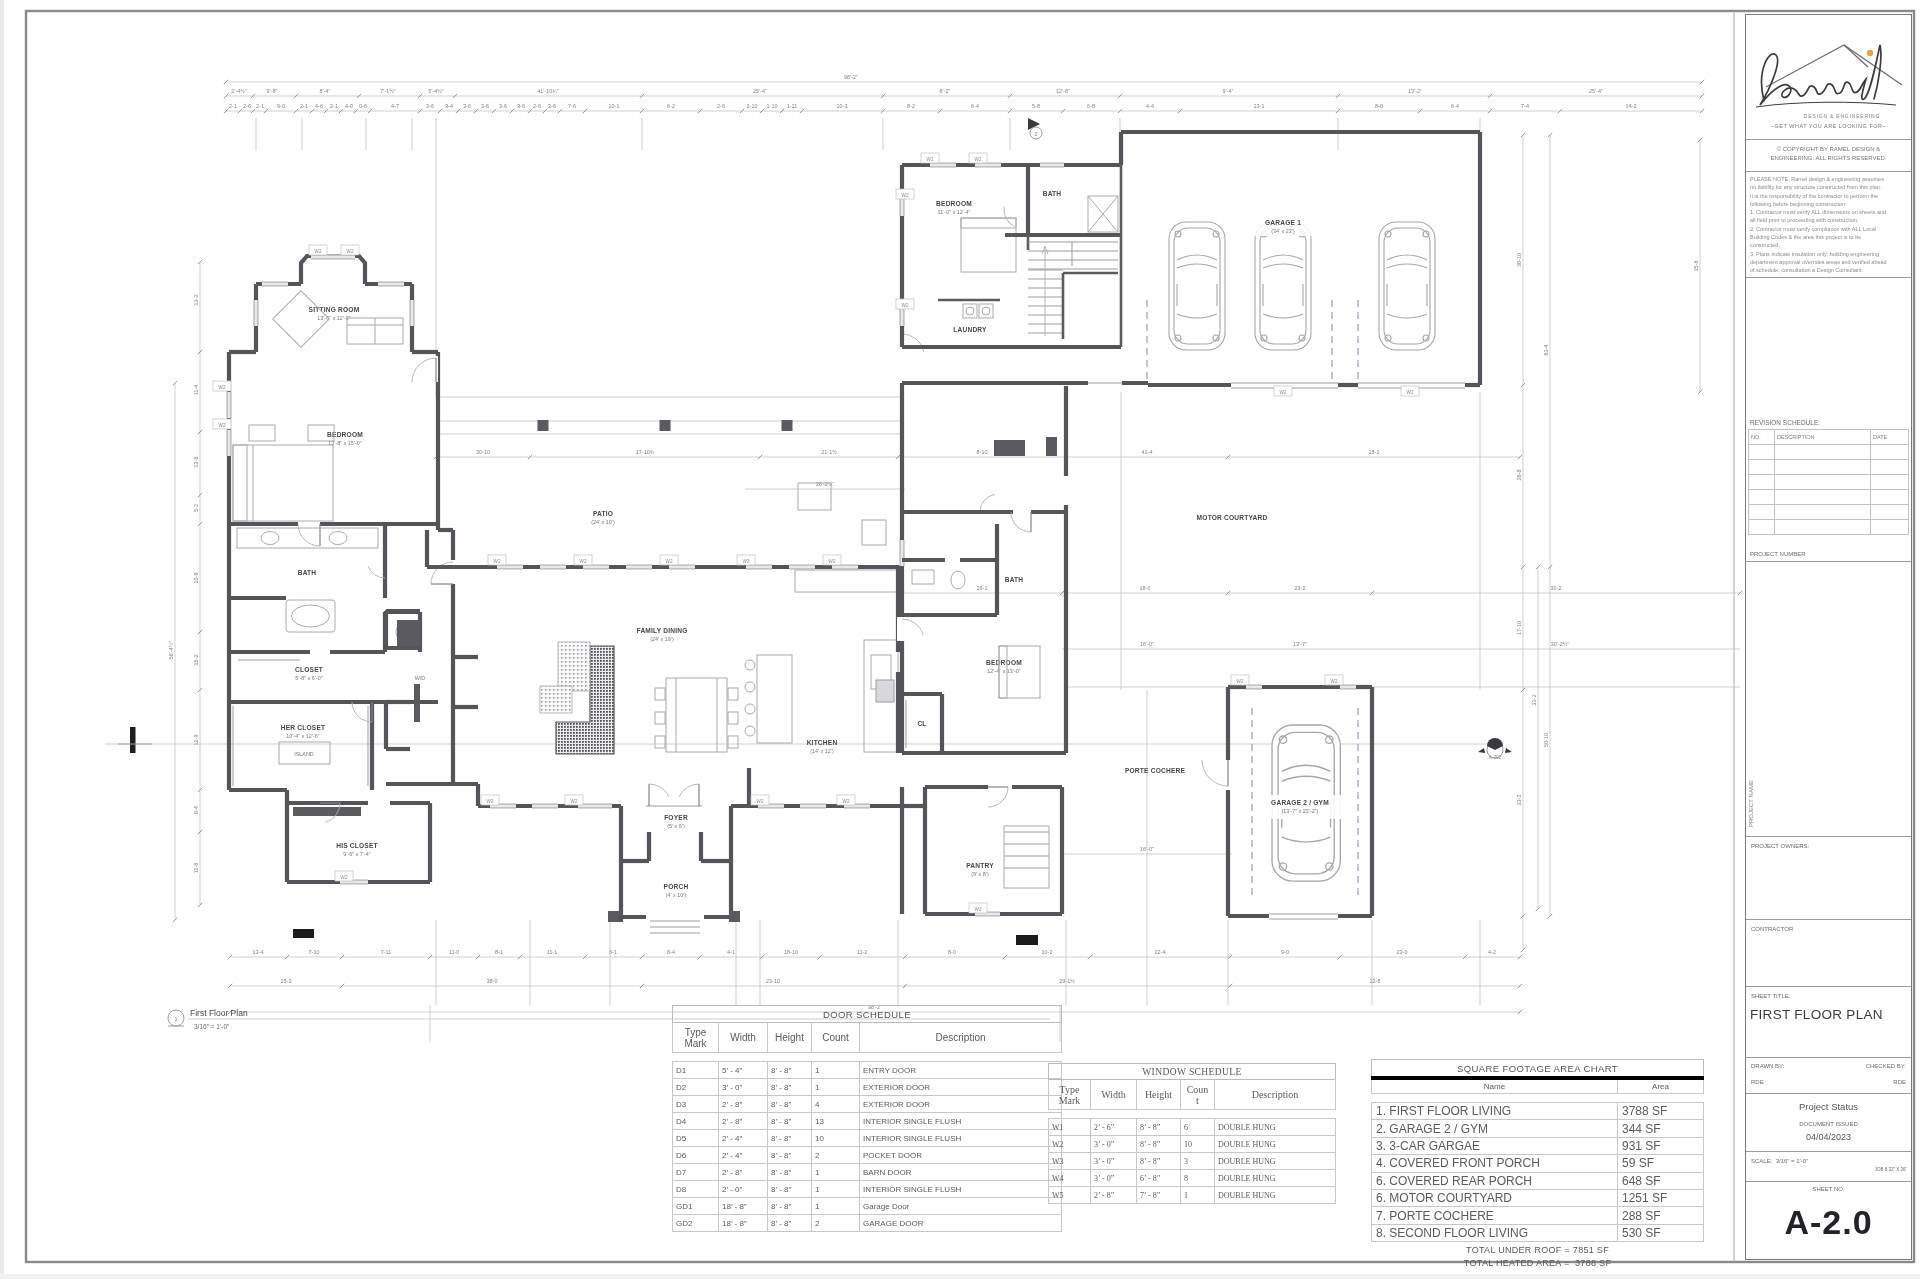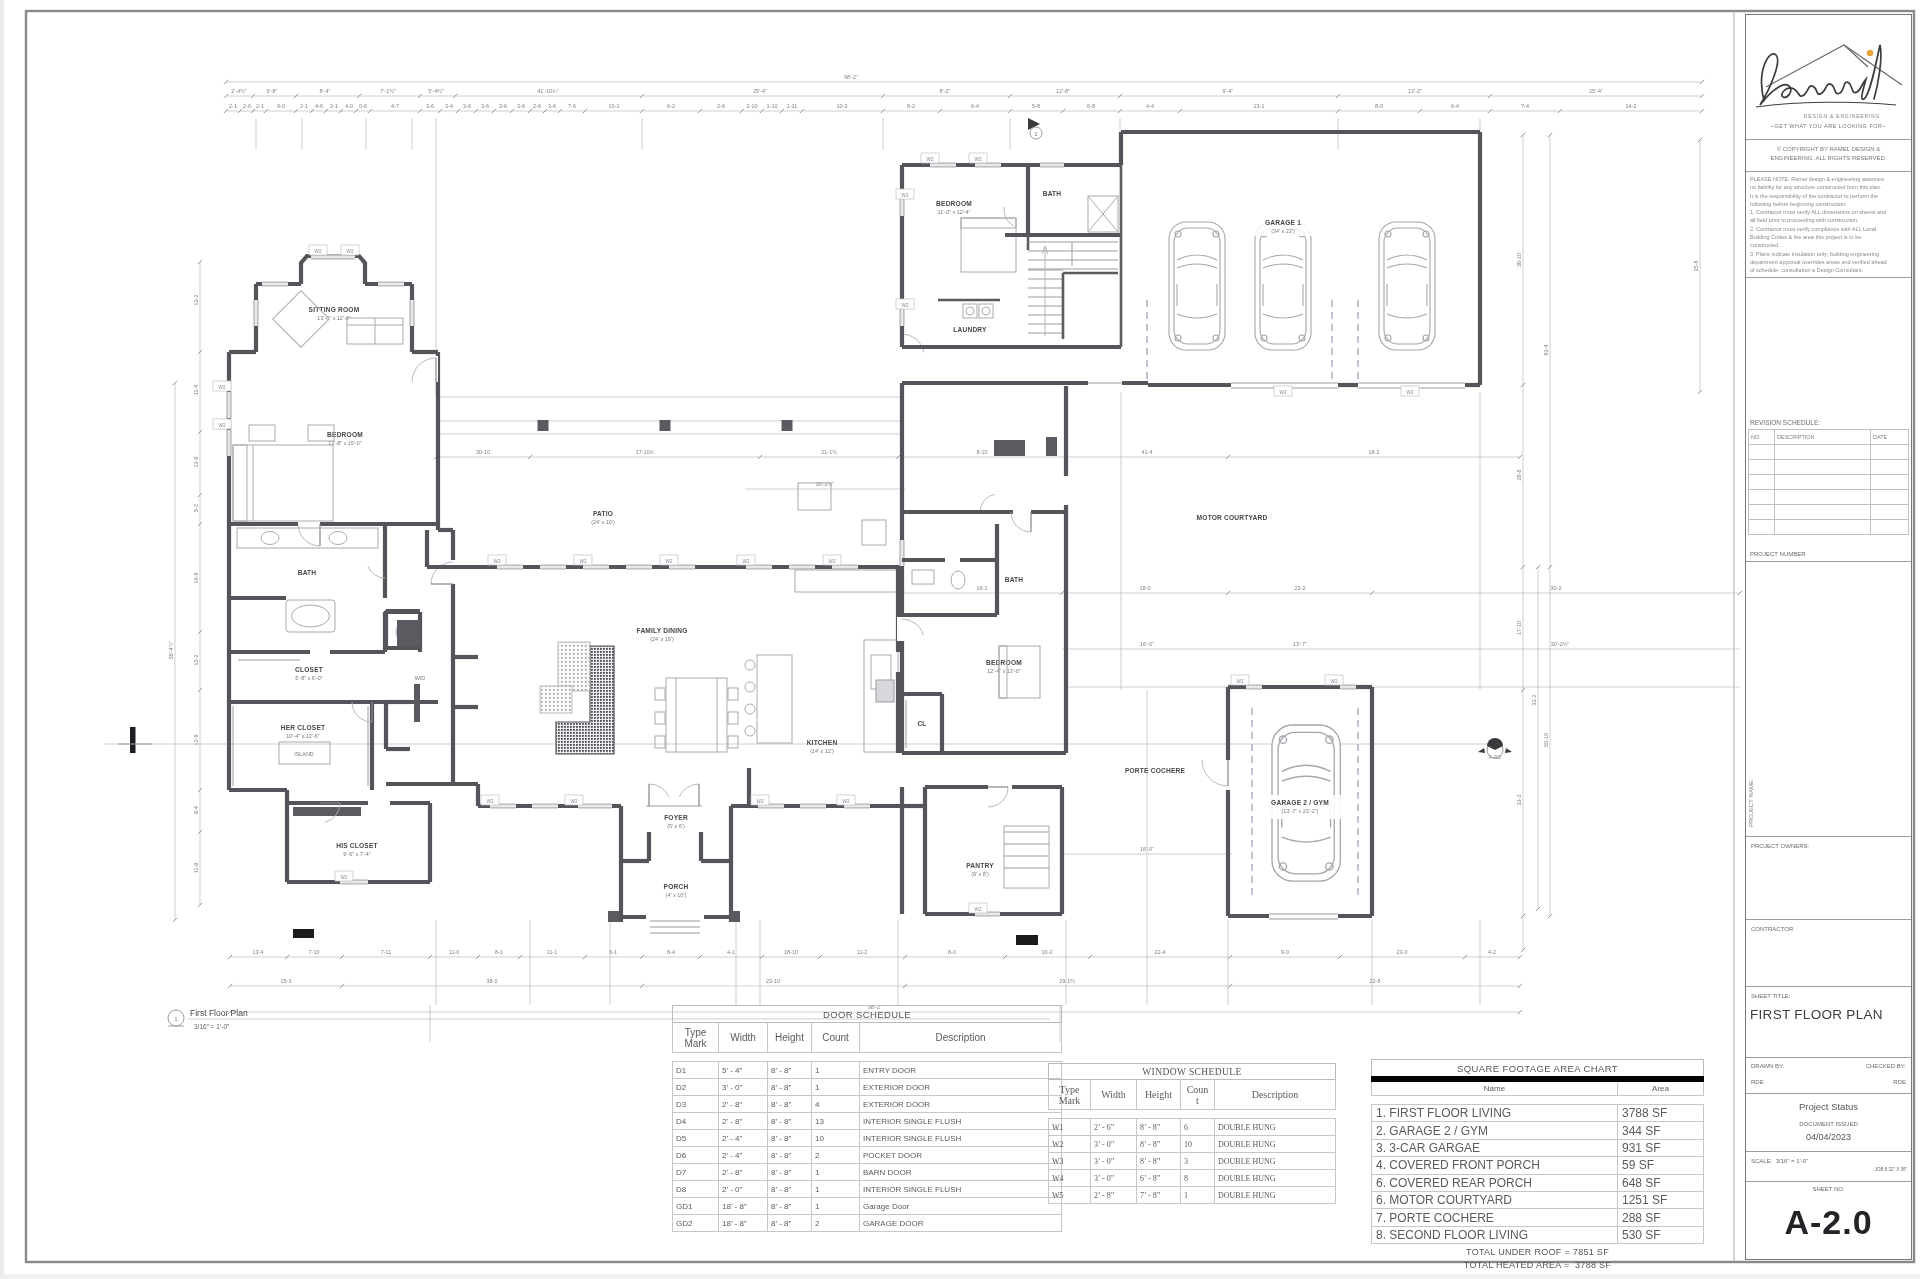--- a/index.html
+++ b/index.html
@@ -37,21 +37,21 @@
 .ptitle { font-size:8.5px; fill:#46464c; }
 .tag { font-size:4.6px; fill:#85858b; }
 .tagr { fill:#fff; stroke:#c0c0c5; stroke-width:0.7; }
 text { font-family:"Liberation Sans", sans-serif; }
 
 .tbl { position:absolute; font-family:"Liberation Sans", sans-serif; }
 .tbl .ttl { border:1px solid #b9b9be; border-bottom:none; text-align:center; font-size:9.5px; color:#55555b; padding:3px 0 2px; letter-spacing:0.4px; }
 .tbl table { border-collapse:collapse; width:100%; table-layout:fixed; }
 .tbl th, .tbl td { border:1px solid #c6c6cb; font-weight:normal; color:#5a5a60; }
 .tbl .hd th { font-size:10px; padding:2px 1px; height:30px; border-top:1px solid #b9b9be; }
-.tbl .hd2 th { font-size:8px; padding:2px 1px; height:14px; border-top:6px solid #000000; }
+.tbl .hd2 th { font-size:8px; padding:2px 1px; height:14px; border-top:4px solid #000000; }
 .tbl .dt td { font-size:8px; height:17px; padding:0 3px; white-space:nowrap; overflow:hidden; }
 .tbl .dt2 td { font-size:12px; height:17.4px; padding:0 4px; white-space:nowrap; overflow:hidden; }
 .tbl .dt .c4 { text-align:left; }
 .tbl .ar { }
 .tot { font-size:9px; color:#55555b; text-align:center; padding-top:3px; letter-spacing:0.3px; }
 
 #tb { position:absolute; left:1745px; top:14px; width:167px; height:1246px; border:1.6px solid #77777c; background:#fff; font-family:"Liberation Sans", sans-serif; }
 #tb .hr { position:absolute; left:0; width:100%; border-top:1px solid #9b9ba1; }
 #tb .tag2 { position:absolute; top:108px; width:100%; text-align:center; font-size:5.5px; color:#77777c; letter-spacing:0.5px; }
 #tb .cpy { position:absolute; top:130px; width:100%; text-align:center; font-size:6px; color:#77777c; line-height:9px; }

